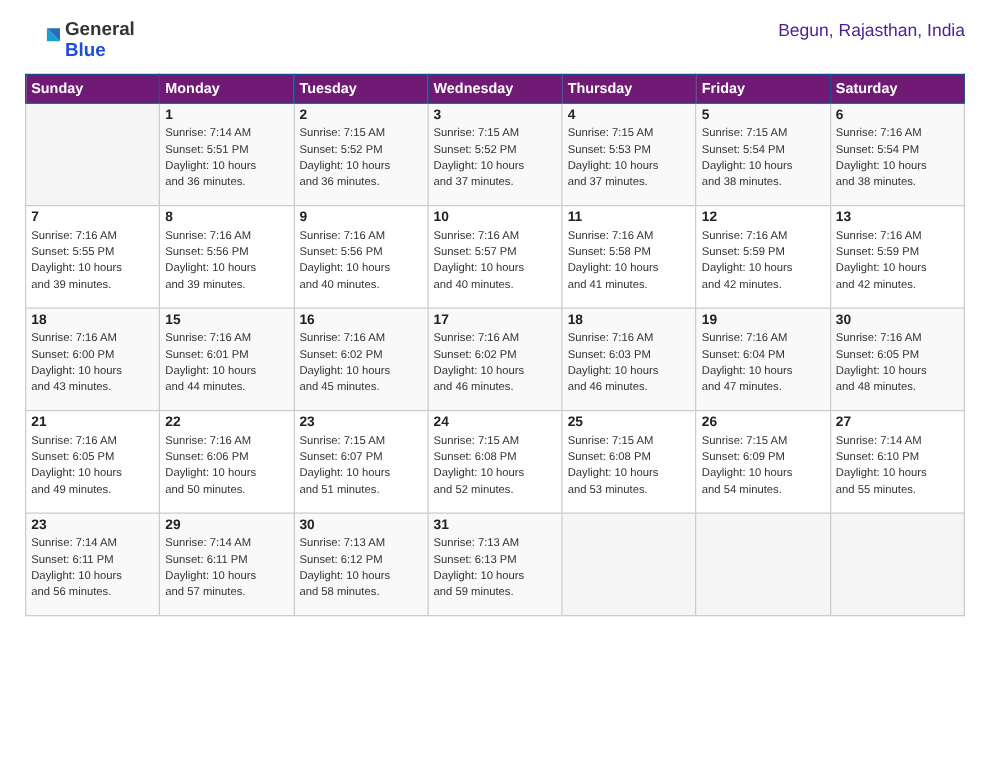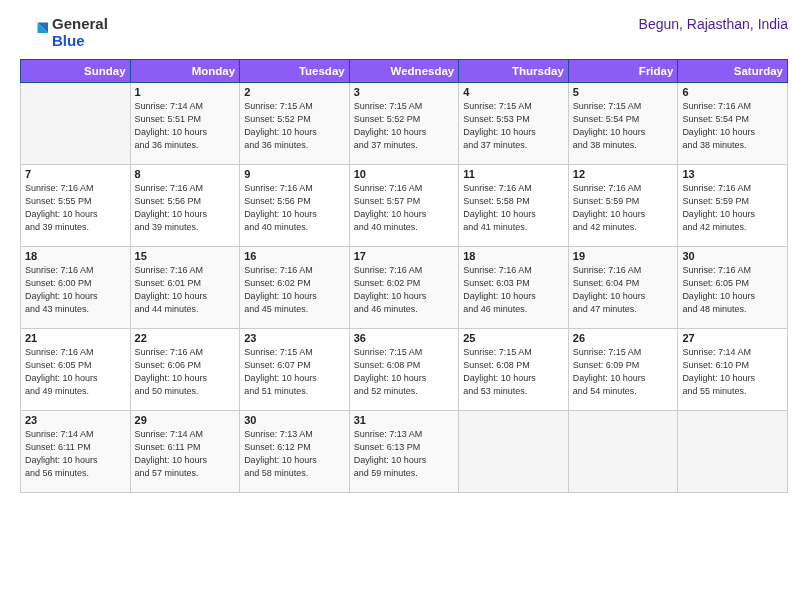--- a/index.html
+++ b/index.html
@@ -6,21 +6,21 @@
     body {
       font-family: Arial, sans-serif;
       background: #fff;
       width: 792px;
       height: 612px;
       overflow: hidden;
     }
     .page {
       width: 792px;
       height: 612px;
-      padding: 16px 4px 10px 20px;
+      padding: 16px 20px 10px 20px;
       background: #fff;
     }
     .header {
       display: flex;
       justify-content: space-between;
       align-items: flex-start;
       margin-bottom: 10px;
     }
     .logo {
       display: flex;
@@ -58,26 +58,26 @@
     .location {
       font-size: 14px;
       color: #4c1d95;
     }
     table {
       width: 100%;
       border-collapse: collapse;
       table-layout: fixed;
     }
     thead tr th {
-      background-color: #8b5cf6;
+      background-color: #701a75;
       color: #fff;
       font-size: 11.5px;
       font-weight: bold;
       padding: 5px 4px;
-      text-align: right;
+      text-align: left;
       border: 1px solid #1a5090;
     }
     tbody tr td {
       vertical-align: top;
       border: 1px solid #ccc;
       padding: 3px 4px;
       font-size: 9.5px;
       color: #222;
       height: 82px;
       background: #fff;
@@ -296,21 +296,21 @@
 and 50 minutes.</div>
           </td>
           <td>
             <span class="day-number">23</span>
             <div class="day-info" style="white-space: pre-line;">Sunrise: 7:15 AM
 Sunset: 6:07 PM
 Daylight: 10 hours
 and 51 minutes.</div>
           </td>
           <td>
-            <span class="day-number">36</span>
+            <span class="day-number">24</span>
             <div class="day-info" style="white-space: pre-line;">Sunrise: 7:15 AM
 Sunset: 6:08 PM
 Daylight: 10 hours
 and 52 minutes.</div>
           </td>
           <td>
             <span class="day-number">25</span>
             <div class="day-info" style="white-space: pre-line;">Sunrise: 7:15 AM
 Sunset: 6:08 PM
 Daylight: 10 hours

